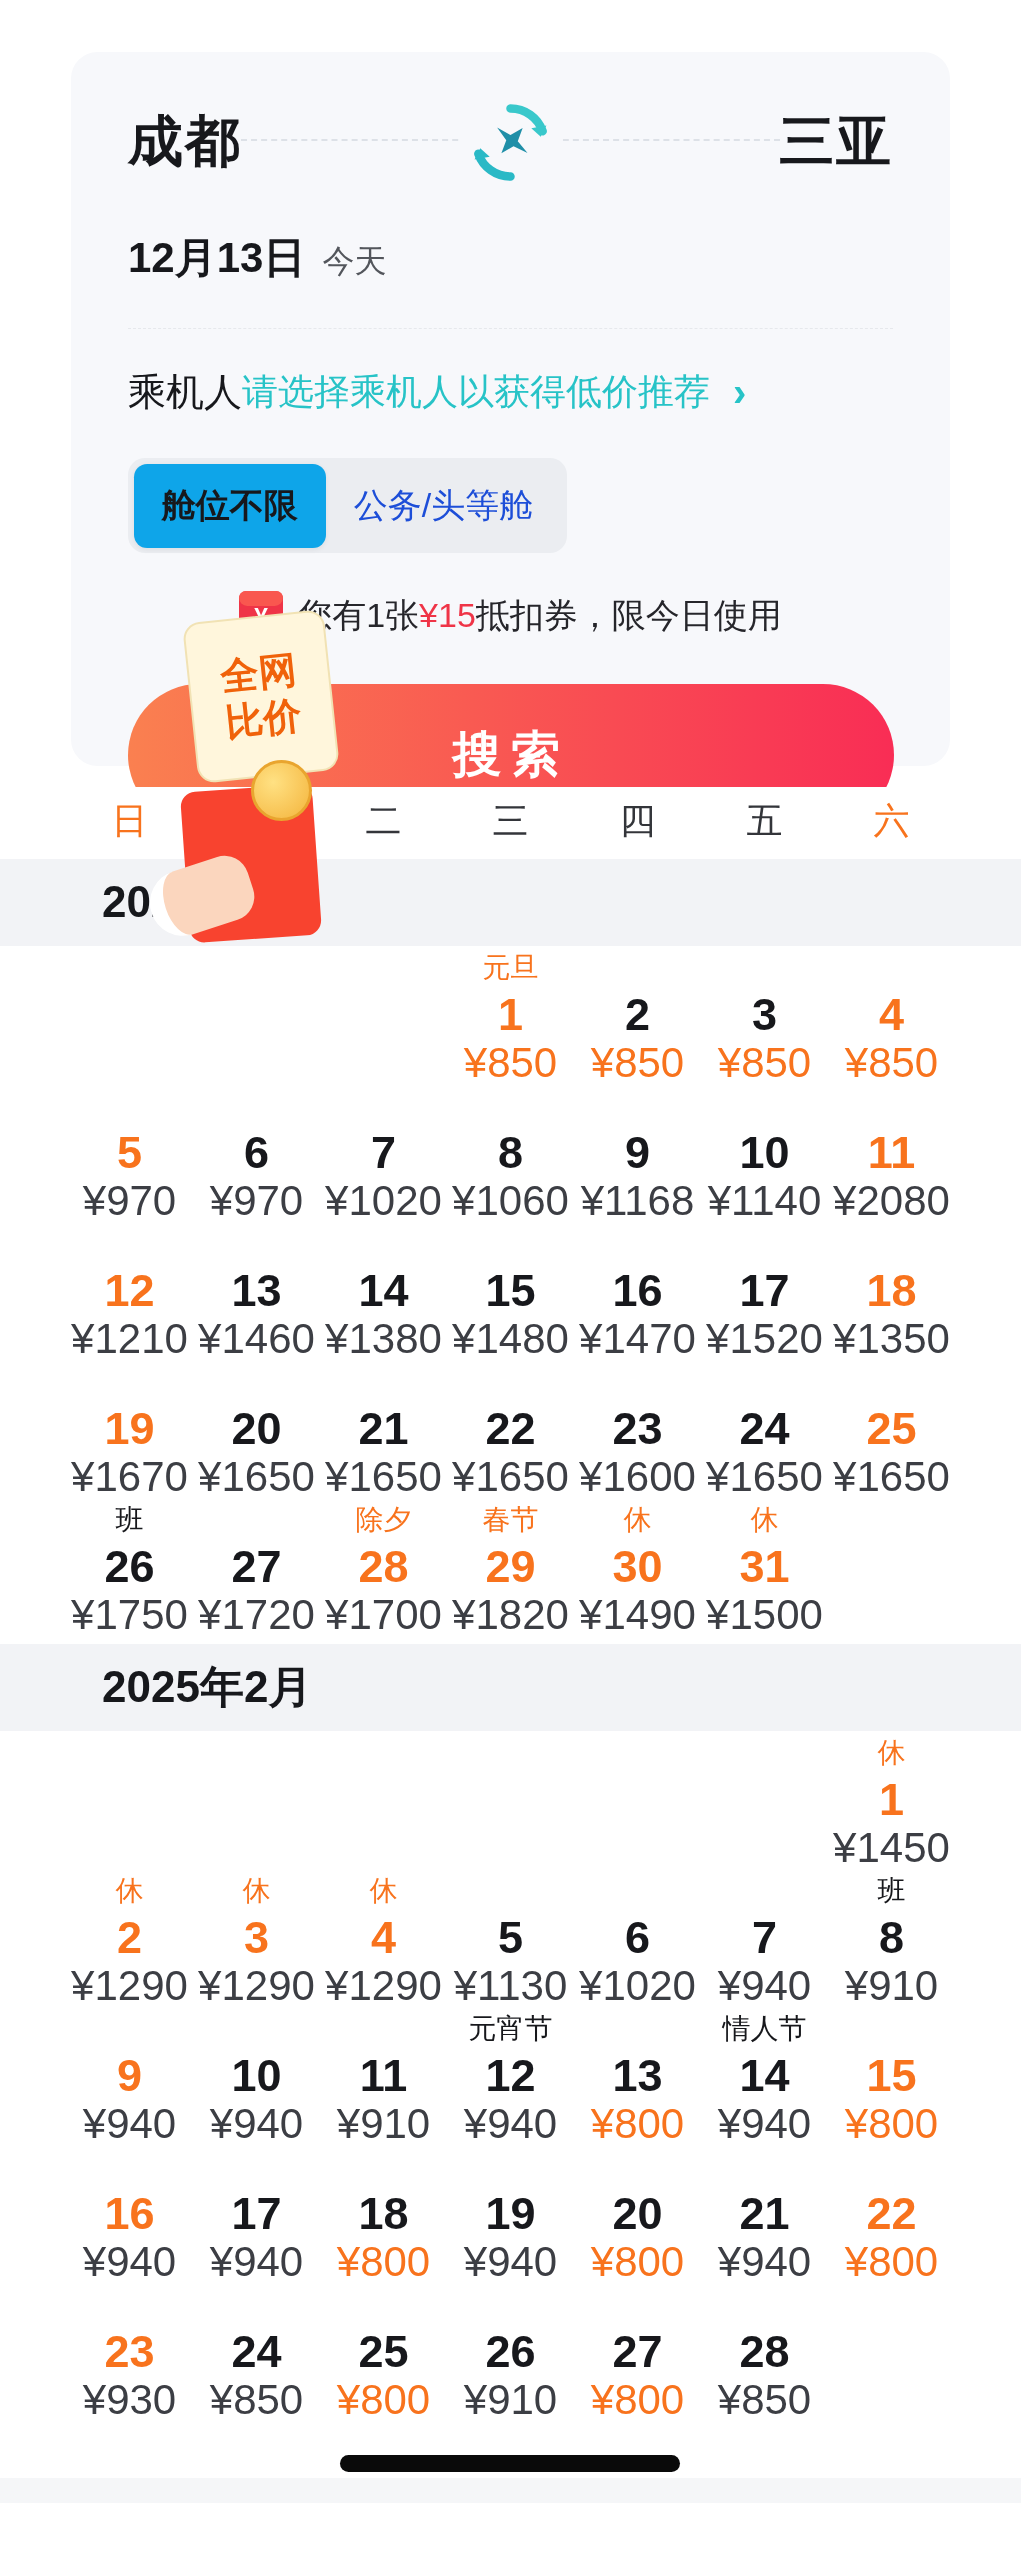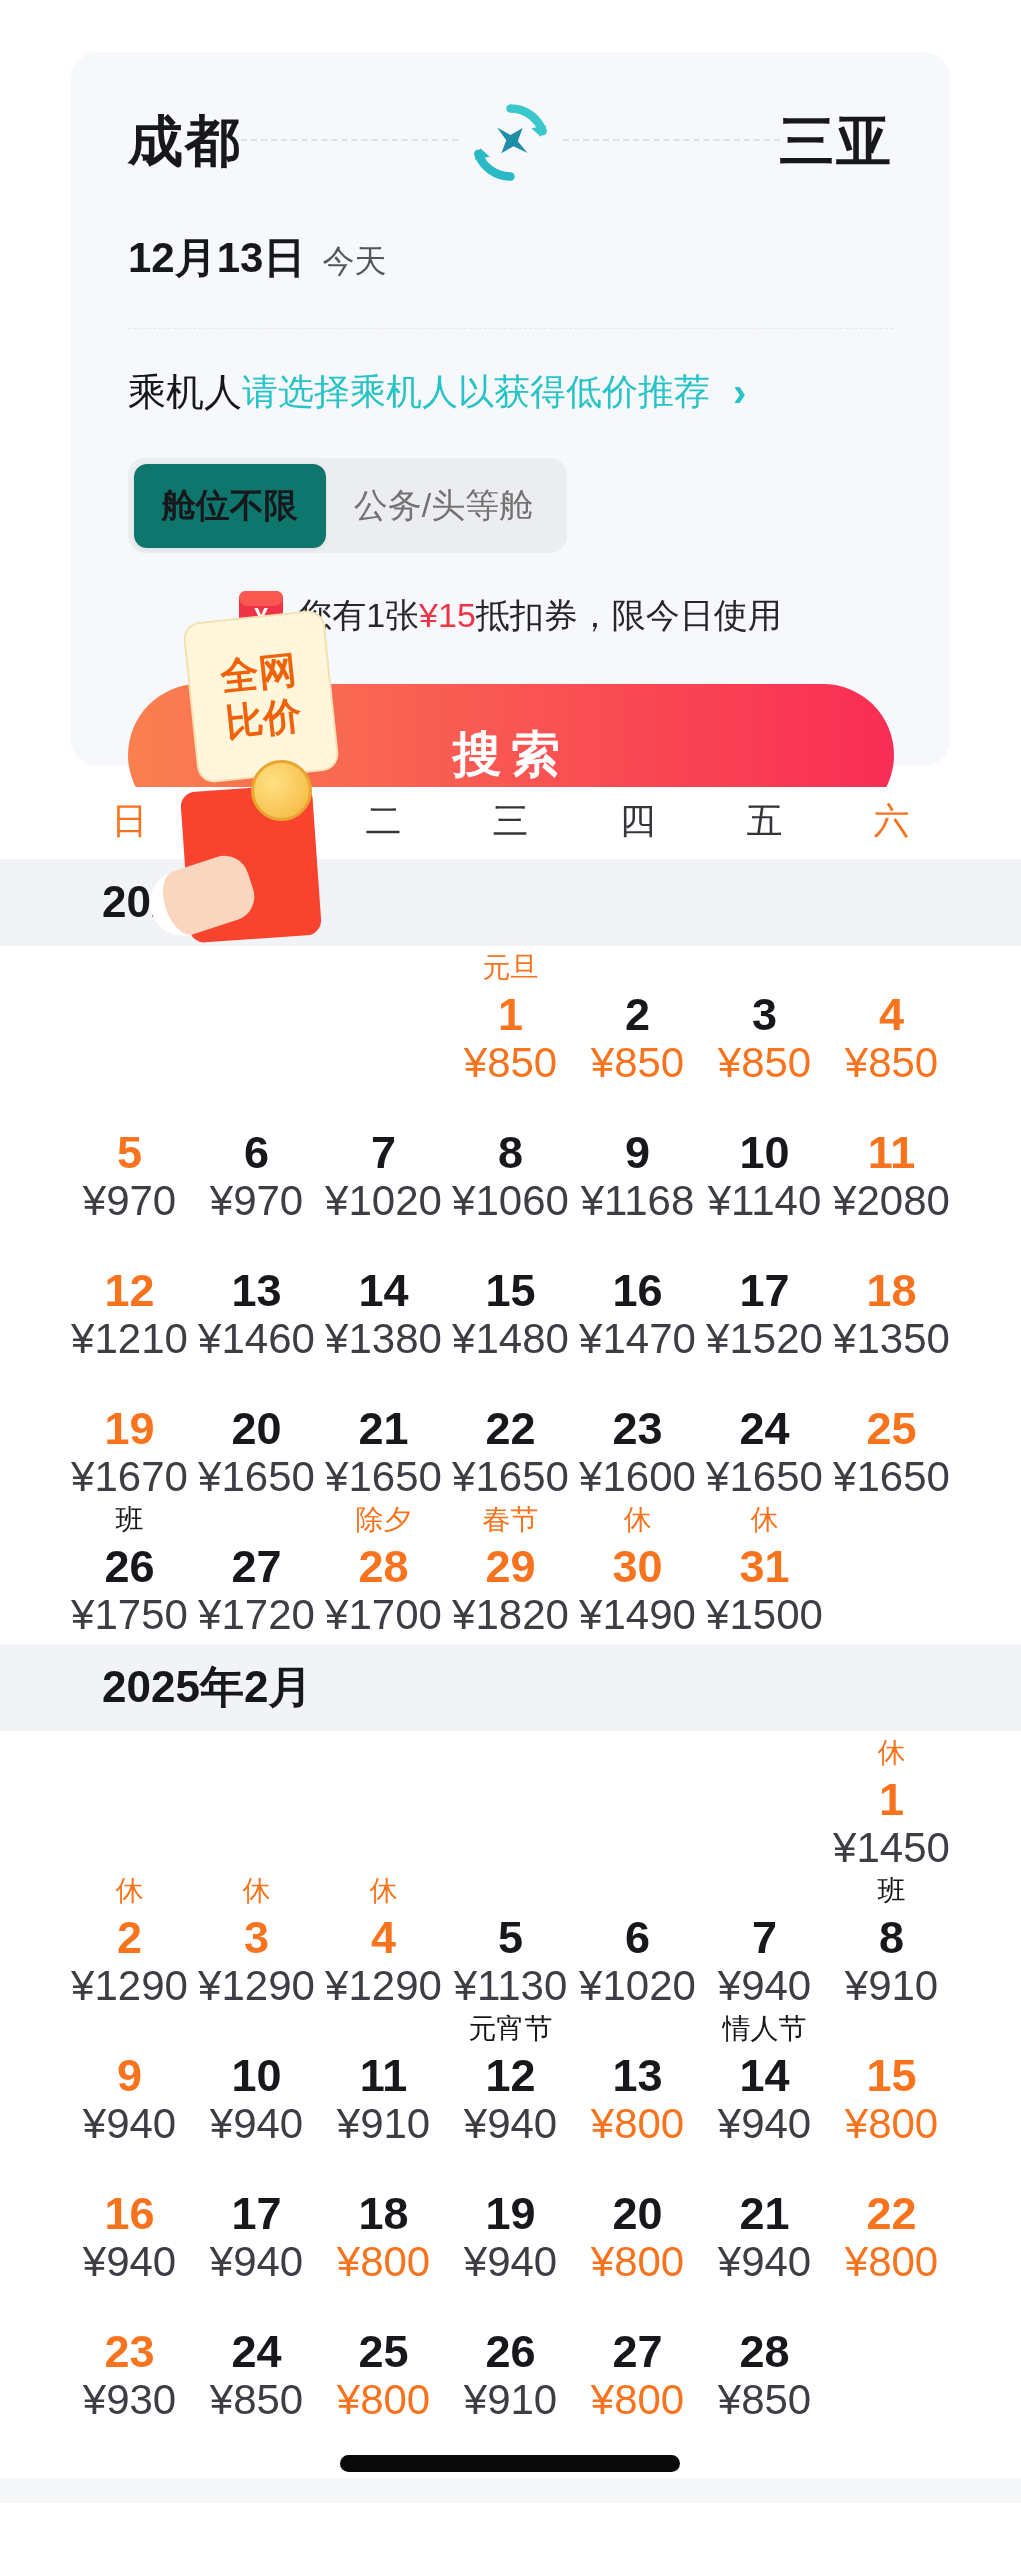--- a/index.html
+++ b/index.html
@@ -19,22 +19,22 @@
   .date-main { font-size:42px; font-weight:bold; color:#17181C; }
   .date-today { font-size:32px; color:#53565C; }
 
   .passenger-row { margin-top:42px; padding-top:38px; border-top:1.9px dashed #E6E8EC;
     display:flex; align-items:center; }
   .passenger-label { font-size:38px; color:#17181C; }
   .passenger-link { font-size:36px; color:#27C3C7; display:flex; align-items:center; gap:23px; }
   .passenger-link .chev { font-size:40px; font-weight:bold; }
 
   .tabs-row { margin-top:40px; display:inline-flex; background:#EBEDF1; border-radius:17px; padding:5.7px; }
-  .tab { font-size:34px; padding:19px 28px; border-radius:13.2px; color:#737373; white-space:nowrap; }
-  .tab.active { background:#0f766e; color:#17181C; font-weight:bold; box-shadow:0 1.9px 5.7px rgba(0,0,0,.06); }
+  .tab { font-size:34px; padding:19px 28px; border-radius:13.2px; color:#1d4ed8; white-space:nowrap; }
+  .tab.active { background:#0ea5e9; color:#17181C; font-weight:bold; box-shadow:0 1.9px 5.7px rgba(0,0,0,.06); }
 
   .coupon-row { margin-top:38px; display:flex; align-items:center; justify-content:center; gap:15px; }
   .envelope { width:44px; height:49px; background:#EF3447; border-radius:7.6px; position:relative; flex:0 0 auto; }
   .envelope:before { content:""; position:absolute; left:0; right:0; top:0; height:15px;
     background:#F9574F; border-radius:7.6px 7.6px 9.5px 9.5px; }
   .envelope:after { content:"¥"; position:absolute; left:0; right:0; top:11.3px; text-align:center;
     color:#fff; font-size:24.6px; font-weight:bold; }
   .coupon-text { font-size:34px; color:#26262B; }
   .coupon-amount { color:#EF3447; }
 

